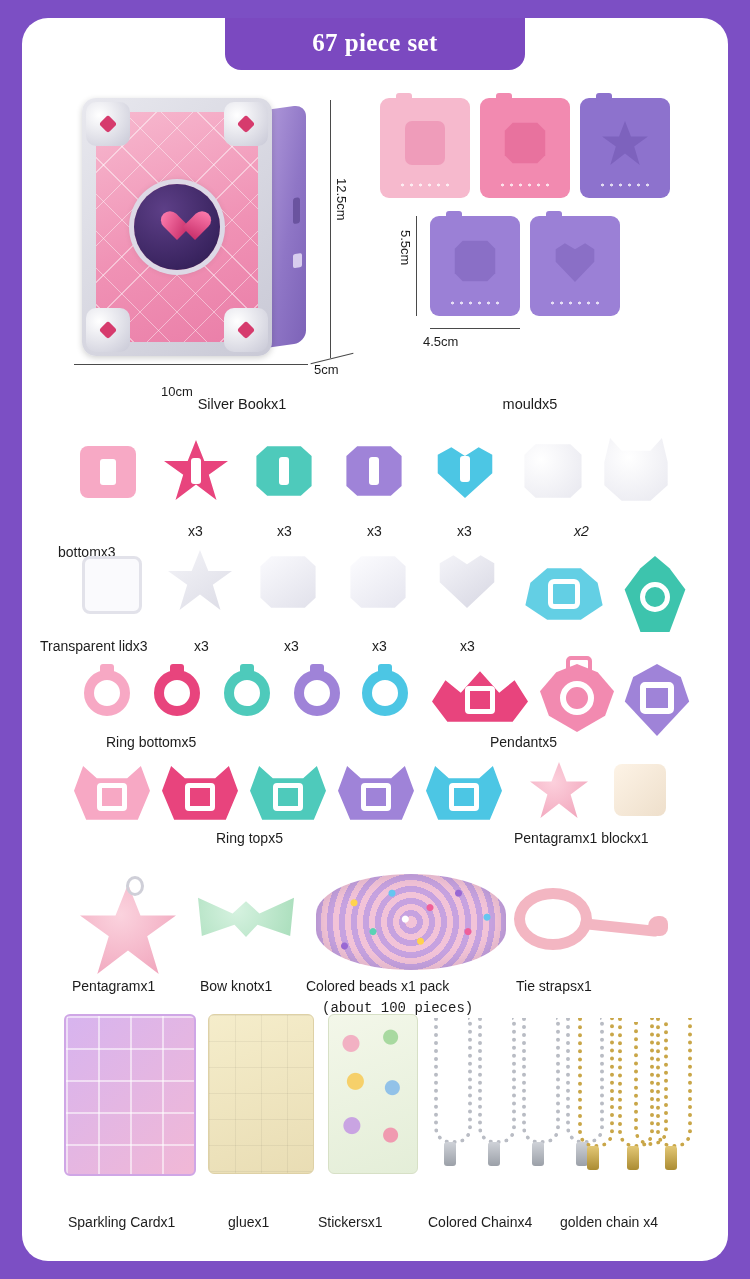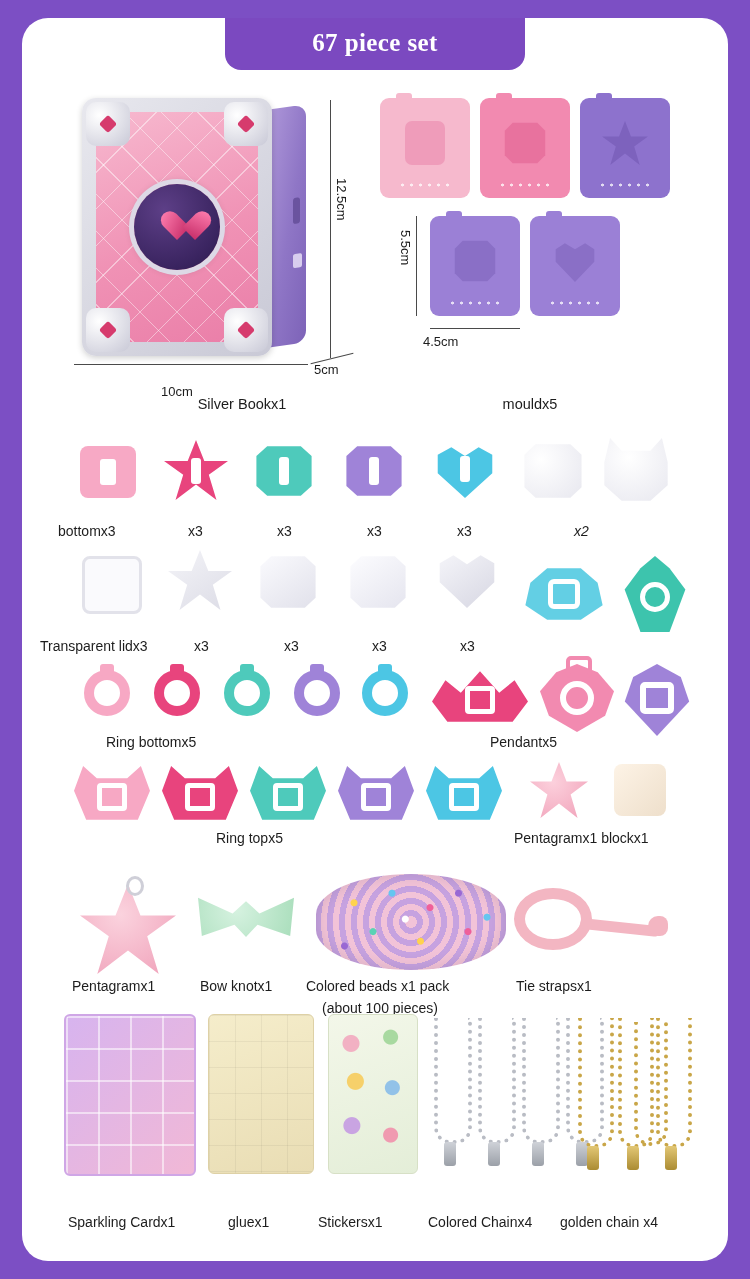--- a/index.html
+++ b/index.html
@@ -224,21 +224,21 @@
   </div>
   <div class="item" style="left:500px;top:424px;">
     <div class="blob" style="width:62px;height:58px;background:
       radial-gradient(circle at 30% 30%,#fff,#e6e6ee),
       repeating-conic-gradient(#fff 0 8deg,#ededf4 8deg 16deg);"></div>
   </div>
   <div class="item" style="left:578px;top:420px;">
     <div style="width:72px;height:64px;background:radial-gradient(circle at 40% 30%,#fff,#e6e6ee);
       clip-path:polygon(14% 0%,30% 20%,70% 20%,86% 0%,94% 38%,94% 74%,70% 98%,30% 98%,6% 74%,6% 38%);"></div>
   </div>
-  <div class="lbl" style="left:36px;top:505px;">bottomx3</div>
+  <div class="lbl" style="left:36px;top:526px;">bottomx3</div>
   <div class="lbl" style="left:166px;top:505px;">x3</div>
   <div class="lbl" style="left:255px;top:505px;">x3</div>
   <div class="lbl" style="left:345px;top:505px;">x3</div>
   <div class="lbl" style="left:435px;top:505px;">x3</div>
   <div class="lbl" style="left:552px;top:505px;font-style:italic;">x2</div>
 
   <div class="item" style="left:60px;top:538px;">
     <div style="width:54px;height:52px;border:3px solid #e2e2ea;background:#fafafd;border-radius:8px;"></div>
   </div>
   <div class="item" style="left:146px;top:532px;">
@@ -362,21 +362,21 @@
   </div>
   <div class="beadpile" style="left:294px;top:856px;width:190px;height:96px;"></div>
   <div class="item" style="left:492px;top:870px;">
     <div style="width:78px;height:62px;border:11px solid #f3b6c2;border-radius:50%;box-sizing:border-box;"></div>
     <div style="position:absolute;left:66px;top:34px;width:80px;height:11px;background:#f3b6c2;border-radius:6px;transform:rotate(6deg);"></div>
     <div style="position:absolute;left:134px;top:28px;width:20px;height:20px;background:#f3b6c2;border-radius:50% 40% 40% 50%;"></div>
   </div>
   <div class="lbl" style="left:50px;top:960px;">Pentagramx1</div>
   <div class="lbl" style="left:178px;top:960px;">Bow knotx1</div>
   <div class="lbl" style="left:284px;top:960px;">Colored beads x1 pack</div>
-  <div class="lbl" style="left:300px;top:982px;">(about 100 pieces)</div>
+  <div class="lbl" style="left:300px;top:982px;font-family:Liberation Mono, monospace;">(about 100 pieces)</div>
   <div class="lbl" style="left:494px;top:960px;">Tie strapsx1</div>
 
   <div class="sheet" style="left:42px;top:996px;width:128px;height:158px;background:
       linear-gradient(135deg,#d7b4ef,#f1b8d6);
       background-image:
         repeating-linear-gradient(to right,rgba(255,255,255,.55) 0 2px,transparent 2px 32px),
         repeating-linear-gradient(to bottom,rgba(255,255,255,.55) 0 2px,transparent 2px 32px),
         linear-gradient(135deg,#d7b4ef,#f1b8d6);
       border:2px solid #cfa6e6;"></div>
 

